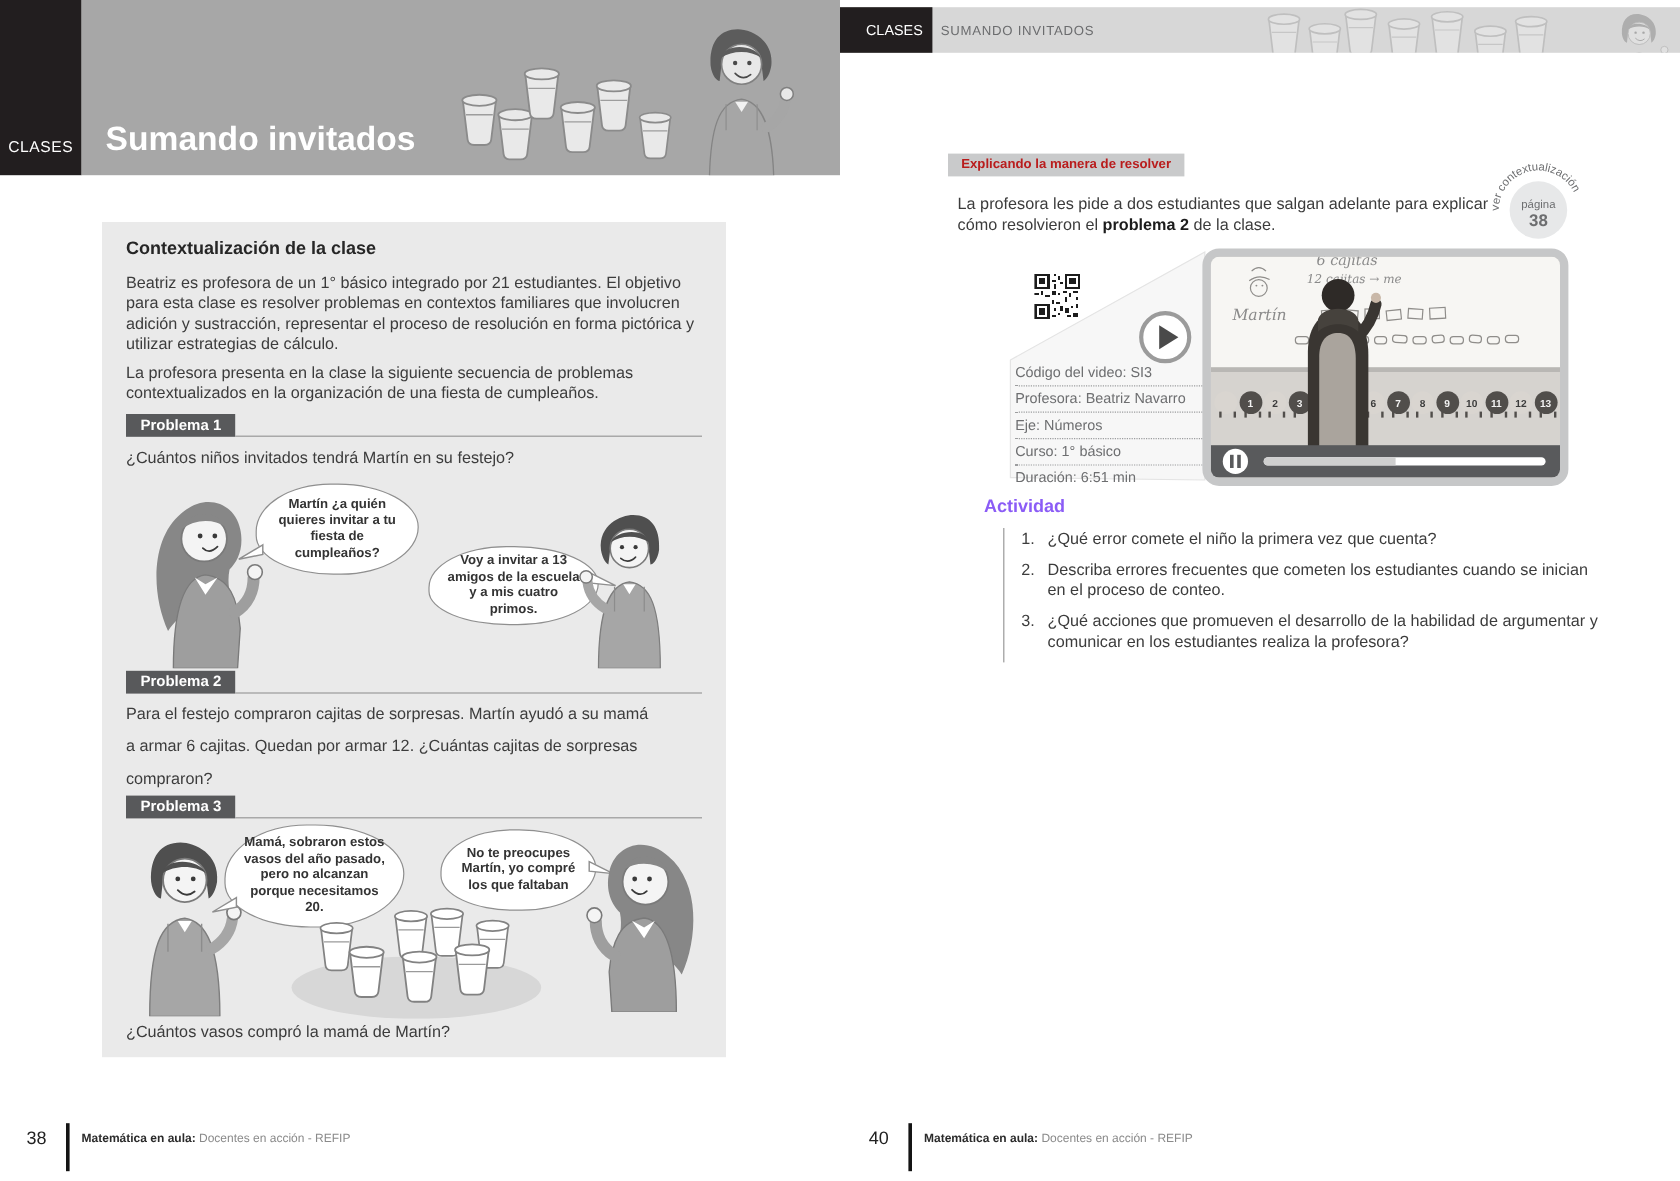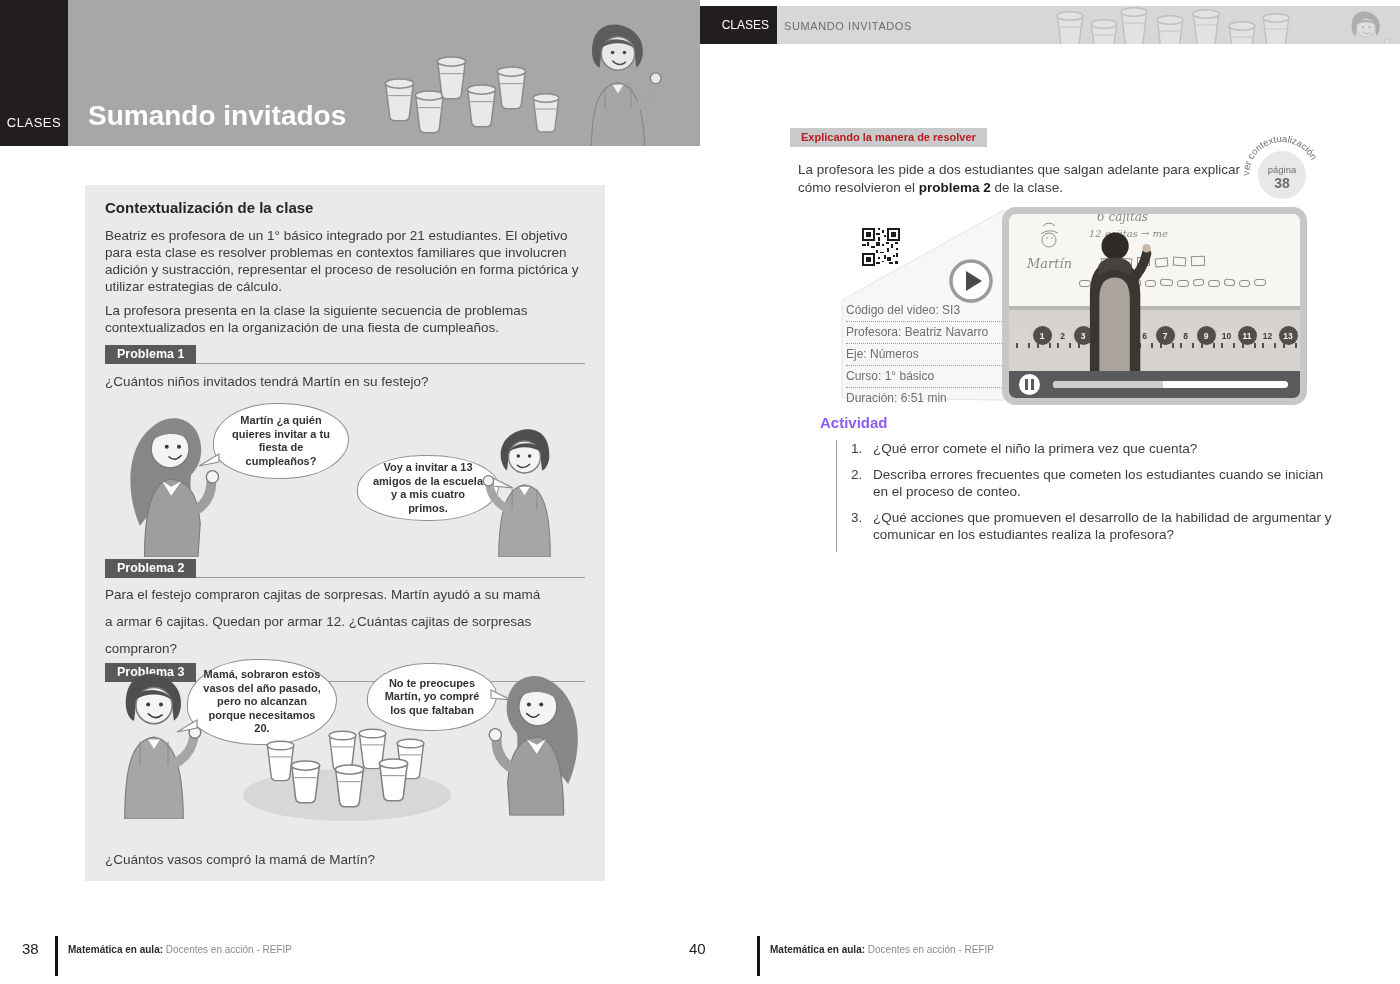--- a/index.html
+++ b/index.html
@@ -184,21 +184,21 @@
       <span class="prob-badge">Problema 2</span>
       <span class="prob-rule"></span>
     </div>
     <div class="abs body-text" style="left:20px;top:396px;width:445px;line-height:27px">Para el festejo compraron cajitas de sorpresas. Martín ayudó a su mamá a armar 6 cajitas. Quedan por armar 12. ¿Cuántas cajitas de sorpresas compraron?</div>
 
     <div class="prob-row" style="top:478px">
       <span class="prob-badge">Problema 3</span>
       <span class="prob-rule"></span>
     </div>
 
-    <div class="abs" style="left:0;top:470px;width:509px;height:166px">
+    <div class="abs" style="left:0;top:498px;width:509px;height:166px">
       <svg class="abs" style="left:16px;top:12px" width="106" height="152" viewBox="0 0 90 130">
           <use href="#boy" transform="translate(90,0) scale(-1,1)"></use>
         </svg>
       <div class="bubble" style="left:102px;top:4px;width:150px;height:86px">
         <span>Mamá, sobraron estos vasos del año pasado, pero no alcanzan porque necesitamos 20.</span>
       </div>
       <svg class="tail" style="left:90px;top:62px" width="24" height="18">
           <path d="M22,3 L2,15 L22,11 Z" fill="#fff" stroke="#8f8f8f" stroke-width="1.2"></path>
         </svg>
       <div class="bubble" style="left:282px;top:8px;width:130px;height:68px">
@@ -397,19 +397,19 @@
     <div class="act-item">
       <span class="act-num">2.</span>
       <span class="act-text">Describa errores frecuentes que cometen los estudiantes cuando se inician en el proceso de conteo.</span>
     </div>
     <div class="act-item">
       <span class="act-num">3.</span>
       <span class="act-text">¿Qué acciones que promueven el desarrollo de la habilidad de argumentar y comunicar en los estudiantes realiza la profesora?</span>
     </div>
   </div>
 
-  <div class="abs pg-num" style="left:689px;top:940px">40</div>
+  <div class="abs pg-num" style="left:724px;top:940px">40</div>
   <div class="abs foot-bar" style="left:757px;top:936px"></div>
   <div class="abs foot-text" style="left:770px;top:944px">
     <b>Matemática en aula:</b><span> Docentes en acción - REFIP</span>
   </div>
 
 </div>
 
 </body></html>

